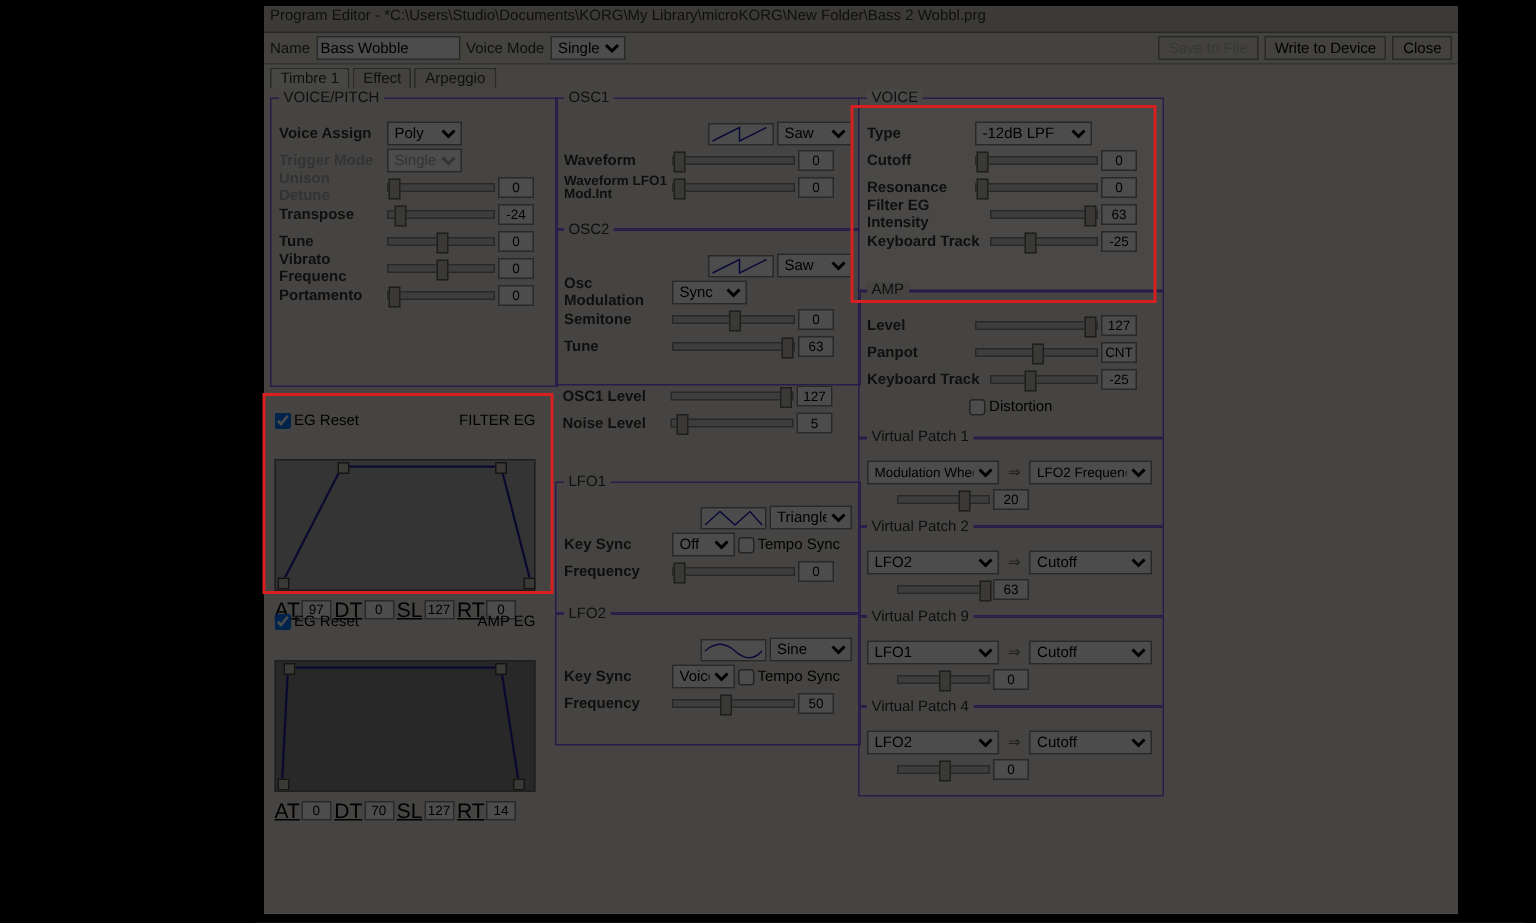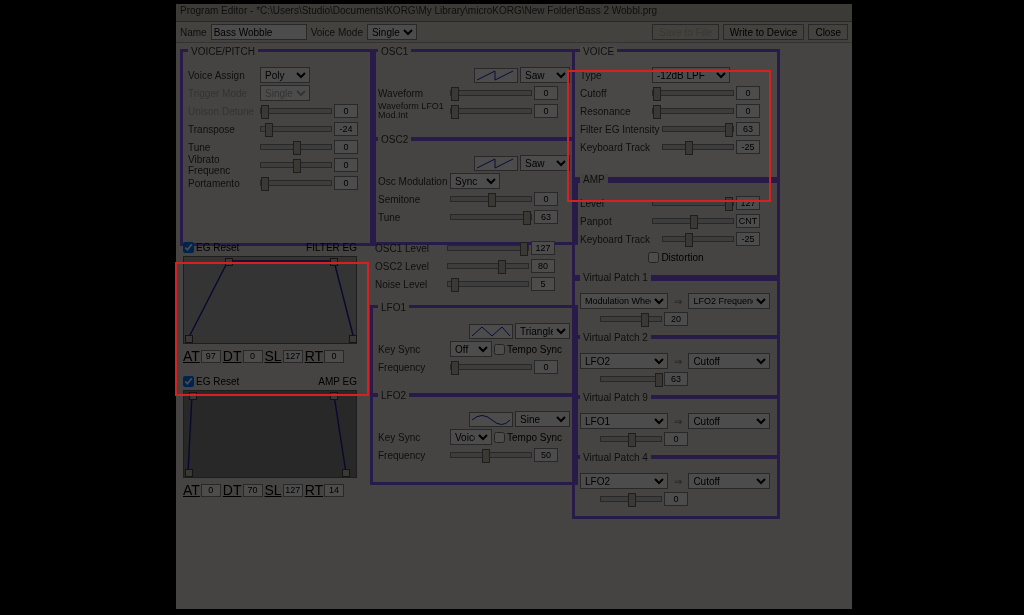--- a/index.html
+++ b/index.html
@@ -1,39 +1,39 @@
 <!DOCTYPE html>
 <html><head>
 <meta charset="utf-8">
 <style>
   html,body{margin:0;padding:0;background:#000;width:1024px;height:615px;font-family:Tahoma,Arial,sans-serif;font-size:10px;overflow:hidden;}
-  .window{position:absolute;left:176px;top:4px;width:676px;height:605px;background:#e8e4dc;}
+  .window{position:absolute;left:176px;top:4px;width:796px;height:605px;background:#e8e4dc;}
   .dim-overlay{position:absolute;left:0;top:0;right:0;bottom:0;background:rgba(0,0,0,0.70);pointer-events:none;}
   .titlebar{height:15px;background:#c8c2b4;border-bottom:1px solid #888;padding:1px 4px;color:#333;font-size:10px;}
   .toolbar{padding:2px 4px;background:#e0dcd0;border-bottom:1px solid #aaa;display:flex;align-items:center;gap:4px;}
   .toolbar label{color:#333;}
   .txt-in{border:1px solid #888;background:#fff;height:14px;padding:0 2px;font:inherit;}
   .sel{border:1px solid #888;background:#fff;height:16px;font:inherit;}
   .btn{border:1px solid #888;background:#e0dcd0;height:16px;padding:0 6px;font:inherit;}
   .tabs{display:flex;padding:2px 4px 0 4px;}
   .tab{border:1px solid #888;border-bottom:none;background:#e0dcd0;padding:1px 6px;margin-right:2px;border-radius:2px 2px 0 0;color:#333;}
   .tab.active{background:#eaeade;}
   .body{position:relative;padding:4px;}
-  .grp{border:3px solid #8b5cf6;padding:3px 5px;margin-bottom:4px;position:absolute;}
+  .grp{border:1px solid #8b5cf6;padding:3px 5px;margin-bottom:4px;position:absolute;}
   .grp-title{position:relative;top:-9px;background:#e8e4dc;display:inline-block;padding:0 3px;color:#333;font-size:10px;}
   .row{display:flex;align-items:center;height:18px;gap:2px;}
-  .lbl{width:70px;color:#333;}
+  .lbl{width:70px;color:#333;font-weight:bold;}
   .lbl.dis{color:#aaa;}
   .sld{height:4px;background:#ccc;border:1px solid #888;position:relative;}
   .thumb{position:absolute;top:-4px;width:6px;height:12px;background:#c4c0b4;border:1px solid #666;}
   .val{width:22px;border:1px solid #888;background:#fff;text-align:center;height:12px;line-height:12px;font-size:9px;}
   .wave-box{width:42px;height:13px;border:1px solid #888;background:#fff;display:inline-block;position:relative;}
   .wave-box svg{width:100%;height:100%;}
   .filter-grp{background:#f4f2ec;}
-  .env-hdr{display:flex;justify-content:space-between;align-items:center;padding:1px 3px;}
+  .env-hdr{display:flex;justify-content:space-between;align-items:center;padding:18px 3px;}
   .chk{display:flex;align-items:center;gap:2px;}
   .chk input{width:11px;height:11px;margin:0;}
   .env-canvas{margin:2px 3px;border:1px solid #666;background:#b0b0b0;position:relative;}
   .env-handle{position:absolute;width:6px;height:6px;border:1px solid #444;background:#c4c0b4;}
   .env-line{stroke:#2020a0;stroke-width:1.5;fill:none;}
   .env-fields{display:flex;gap:2px;padding:2px 3px;}
   .ef{display:flex;align-items:center;gap:1px;}
   .ef .lbl2{font-size:14px;text-decoration:underline;}
   .ef .v{width:18px;border:1px solid #888;background:#fff;text-align:center;height:11px;line-height:11px;font-size:9px;}
   .hl{position:absolute;border:2px solid #d82020;pointer-events:none;}
@@ -52,20 +52,25 @@
     <label>Name</label>
     <input class="txt-in" style="width: 90px;" value="Bass Wobble">
     <label>Voice Mode</label>
     <select class="sel" style="width:50px"><option>Single</option></select>
     <div class="spacer"></div>
     <button class="btn" style="color:#bba">Save to File</button>
     <button class="btn">Write to Device</button>
     <button class="btn">Close</button>
   </div>
 
+  <div class="tabs">
+    <div class="tab active">Timbre 1</div>
+    <div class="tab">Effect</div>
+    <div class="tab">Arpeggio</div>
+  </div>
 
   <div class="body">
 
     <div class="grp" style="left:4px;top:6px;width:180px;height:185px">
       <span class="grp-title">VOICE/PITCH</span>
       <div class="row">
           <span class="lbl">Voice Assign</span>
           <select class="sel" style="width:50px"><option>Poly</option></select>
         </div>
       <div class="row">
@@ -237,27 +242,20 @@
 
     <div class="grp" style="left:194px;top:196px;width:192px;height:64px;border:none;padding:0 5px">
       <div class="row">
           <span class="lbl">OSC1 Level</span>
           <div class="sld" style="width:80px">
             <div class="thumb" style="left:72px"></div>
           </div>
           <span class="val">127</span>
         </div>
       <div class="row">
-          <span class="lbl">OSC2 Level</span>
-          <div class="sld" style="width:80px">
-            <div class="thumb" style="left:50px"></div>
-          </div>
-          <span class="val">80</span>
-        </div>
-      <div class="row">
           <span class="lbl">Noise Level</span>
           <div class="sld" style="width:80px">
             <div class="thumb" style="left:3px"></div>
           </div>
           <span class="val">5</span>
         </div>
     </div>
 
     <div class="grp" style="left:194px;top:262px;width:192px;height:80px">
       <span class="grp-title">LFO1</span>

